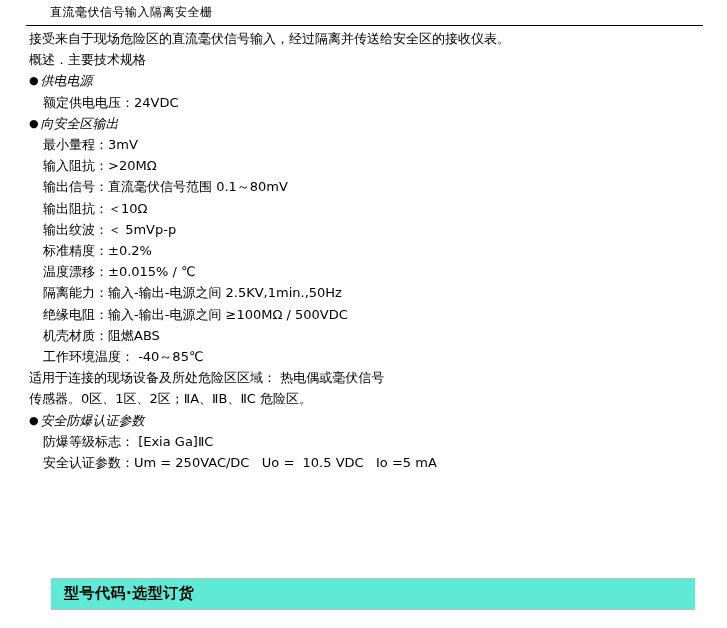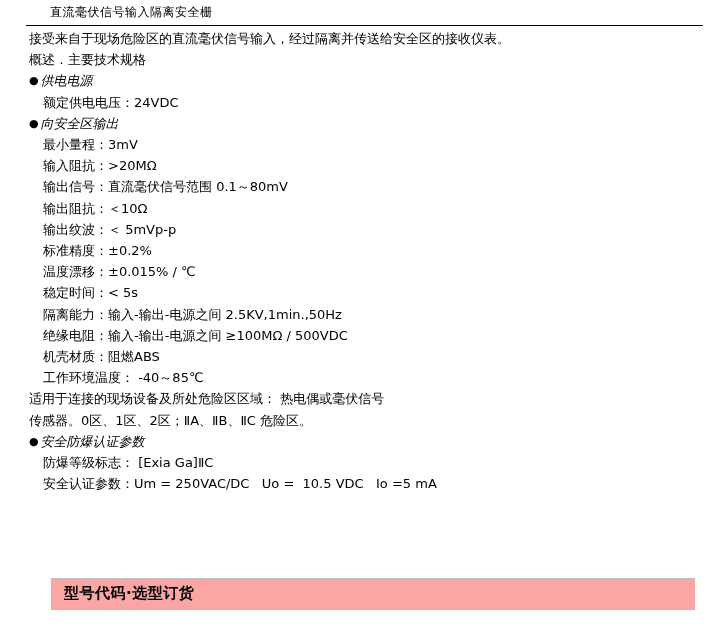--- a/index.html
+++ b/index.html
@@ -59,21 +59,21 @@
   .indent {
     display: inline-block;
     width: 14px;
   }
   .footer-bar {
     position: absolute;
     left: 51px;
     top: 578px;
     width: 644px;
     height: 30px;
-    background: #fca5a5;
+    background: #5eead4;
     border-top: 1px solid #bdbdbd;
     border-bottom: 1px solid #bdbdbd;
   }
   .footer-bar .footer-text {
     position: absolute;
     left: 13px;
     top: 5px;
     font-size: 15px;
     font-weight: bold;
     letter-spacing: 0.5px;
@@ -97,21 +97,20 @@
     <div class="line bullet"><span class="bullet-mark">●</span><span>向安全区输出</span></div>
     <div class="line"><span class="indent"></span><span>最小量程：3mV</span></div>
     <div class="line"><span class="indent"></span><span>输入阻抗：&gt;20MΩ</span></div>
 
     <div class="line"><span class="indent"></span><span>输出信号：直流毫伏信号范围 0.1～80mV</span></div>
     <div class="line"><span class="indent"></span><span>输出阻抗：＜10Ω</span></div>
     <div class="line"><span class="indent"></span><span>输出纹波：＜ 5mVp-p</span></div>
 
     <div class="line"><span class="indent"></span><span>标准精度：±0.2%</span></div>
     <div class="line"><span class="indent"></span><span>温度漂移：±0.015% / ℃</span></div>
-    <div class="line"><span class="indent"></span><span>稳定时间：&lt; 5s</span></div>
     <div class="line"><span class="indent"></span><span>隔离能力：输入-输出-电源之间 2.5KV,1min.,50Hz</span></div>
     <div class="line"><span class="indent"></span><span>绝缘电阻：输入-输出-电源之间 ≥100MΩ / 500VDC</span></div>
     <div class="line"><span class="indent"></span><span>机壳材质：阻燃ABS</span></div>
     <div class="line"><span class="indent"></span><span>工作环境温度： -40～85℃</span></div>
     <div class="line"><span>适用于连接的现场设备及所处危险区区域： 热电偶或毫伏信号</span></div>
     <div class="line"><span>传感器。0区、1区、2区；ⅡA、ⅡB、ⅡC 危险区。</span></div>
 
     <div class="line bullet"><span class="bullet-mark">●</span><span>安全防爆认证参数</span></div>
     <div class="line"><span class="indent"></span><span>防爆等级标志： [Exia Ga]ⅡC</span></div>
     <div class="line"><span class="indent"></span><span>安全认证参数：Um = 250VAC/DC   Uo =  10.5 VDC   Io =5 mA</span></div>

